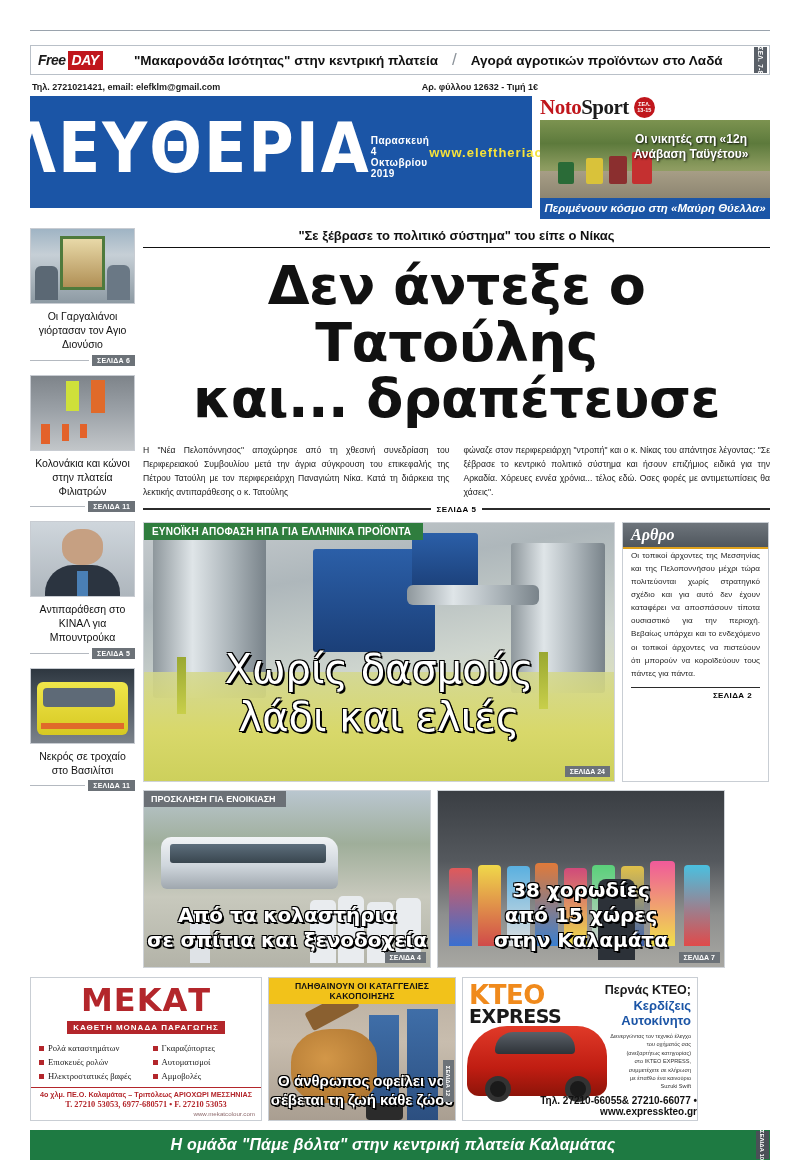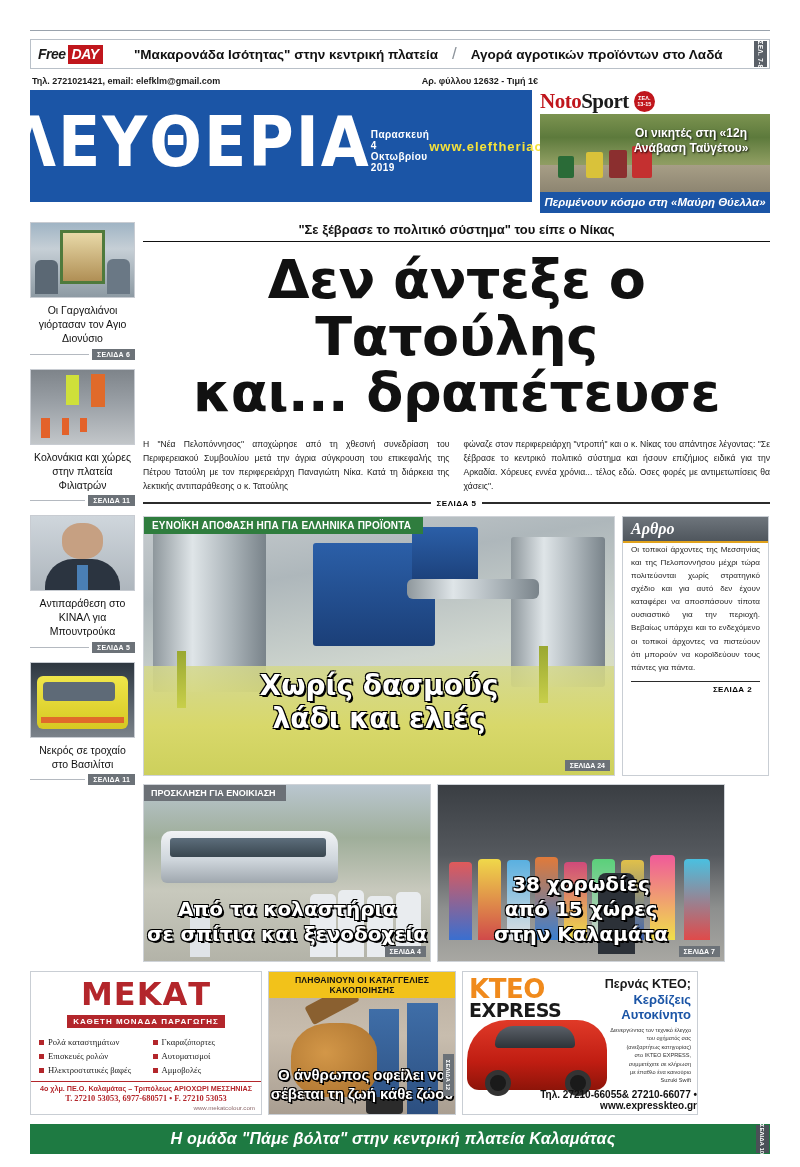--- a/index.html
+++ b/index.html
@@ -8,21 +8,21 @@
     background: #ffffff;
     font-family: "Liberation Sans", sans-serif;
     overflow: hidden;
     position: relative;
   }
   .page { width: 800px; height: 1167px; position: relative; padding: 0 30px; }
 
   
   .toprule { height: 1px; background: #9aa3ad; margin-top: 30px; }
   .freeday-bar {
-    margin-top: 8px; height: 30px; border: 1px solid #b9c0c8;
+    margin-top: 14px; height: 30px; border: 1px solid #b9c0c8;
     display: flex; align-items: center; background: #fff; position: relative;
   }
   .fd-logo {
     margin-left: 4px; display: flex; align-items: stretch; height: 19px;
     font-weight: bold; font-size: 14px; line-height: 19px; font-style: italic;
   }
   .fd-free { background: #ffffff; color: #1a1a1a; padding: 0 2px 0 3px; letter-spacing: -.5px; }
   .fd-day { background: #c0161c; color: #ffffff; padding: 0 4px; letter-spacing: -.5px; }
   .fd-items { flex: 1; display: flex; align-items: center; justify-content: center; gap: 14px;
     font-size: 13.5px; font-weight: bold; color: #111; }
@@ -111,21 +111,21 @@
   .feature-row { display: flex; gap: 7px; margin-top: 8px; }
   .feature { width: 472px; position: relative; border: 1px solid #cfd3d8; }
   .feat-photo { width: 100%; height: 258px; position: relative; overflow: hidden;
     background: linear-gradient(170deg,#c8cdd0 0%,#aeb7bb 25%,#cfd6cf 55%,#dfe3b8 78%,#e8e58f 100%); }
   .greenband {
     position: absolute; top: 0; left: 0; background: #2f7d3e; color: #fff;
     font-size: 10px; font-weight: bold; padding: 3px 12px 3px 8px; letter-spacing: .2px; z-index: 4;
   }
   .feat-cap {
     position: absolute; left: 0; right: 0; bottom: 40px; text-align: center; z-index: 4;
-    color: #fff; font-size: 28px; font-weight: bold; line-height: 1.18;
+    color: #fff; font-size: 40px; font-weight: normal; line-height: 1.18;
     text-shadow: 2px 2px 0 #000, -1px -1px 0 #000, 1px -1px 0 #000, -1px 1px 0 #000;
     font-family: "DejaVu Sans", sans-serif;
   }
   .badge-br {
     position: absolute; right: 4px; bottom: 4px; background: #6c7278; color: #fff;
     font-size: 7px; font-weight: bold; padding: 2px 5px; z-index: 5;
   }
   
   .tank { position: absolute; border-radius: 3px;
     background: linear-gradient(90deg,#8e979c,#dfe5e8 35%,#aab3b8 70%,#79838a); }
@@ -305,21 +305,21 @@
       </div>
 
       <div class="teaser">
         <div class="teaser-photo" style="background:linear-gradient(180deg,#7e848a 0%,#9aa0a6 45%,#c2c6c9 100%);position:relative;overflow:hidden;">
           <div style="position:absolute;left:10%;bottom:8%;width:8%;height:26%;background:#e3622a;"></div>
           <div style="position:absolute;left:30%;bottom:12%;width:7%;height:22%;background:#e3622a;"></div>
           <div style="position:absolute;left:48%;bottom:16%;width:6%;height:18%;background:#e3622a;"></div>
           <div style="position:absolute;left:34%;top:8%;width:13%;height:40%;background:#cfe03a;"></div>
           <div style="position:absolute;left:58%;top:6%;width:14%;height:44%;background:#e06a2a;"></div>
         </div>
-        <div class="teaser-cap">Κολονάκια και χώρες στην πλατεία Φιλιατρών</div>
+        <div class="teaser-cap">Κολονάκια και κώνοι στην πλατεία Φιλιατρών</div>
         <div class="selida-row">
           <div class="selida-line"></div>
           <div class="selida-tag">ΣΕΛΙΔΑ 11</div>
         </div>
       </div>
 
       <div class="teaser">
         <div class="teaser-photo" style="background:linear-gradient(180deg,#cfd6dc 0%,#aeb6bd 100%);position:relative;overflow:hidden;">
           <div style="position:absolute;left:30%;top:10%;width:40%;height:48%;background:#c6a082;border-radius:45%;"></div>
           <div style="position:absolute;left:14%;bottom:0;width:72%;height:42%;background:#2b3440;border-radius:28px 28px 0 0;"></div>

